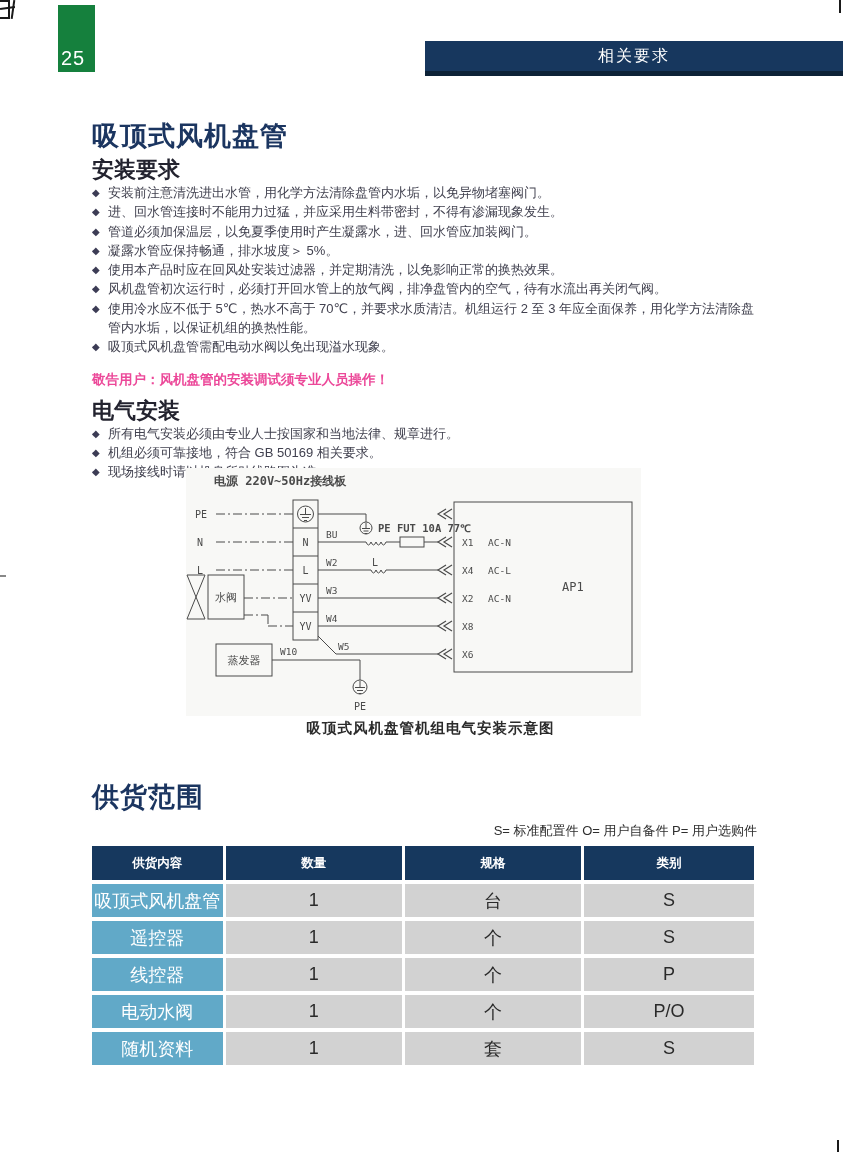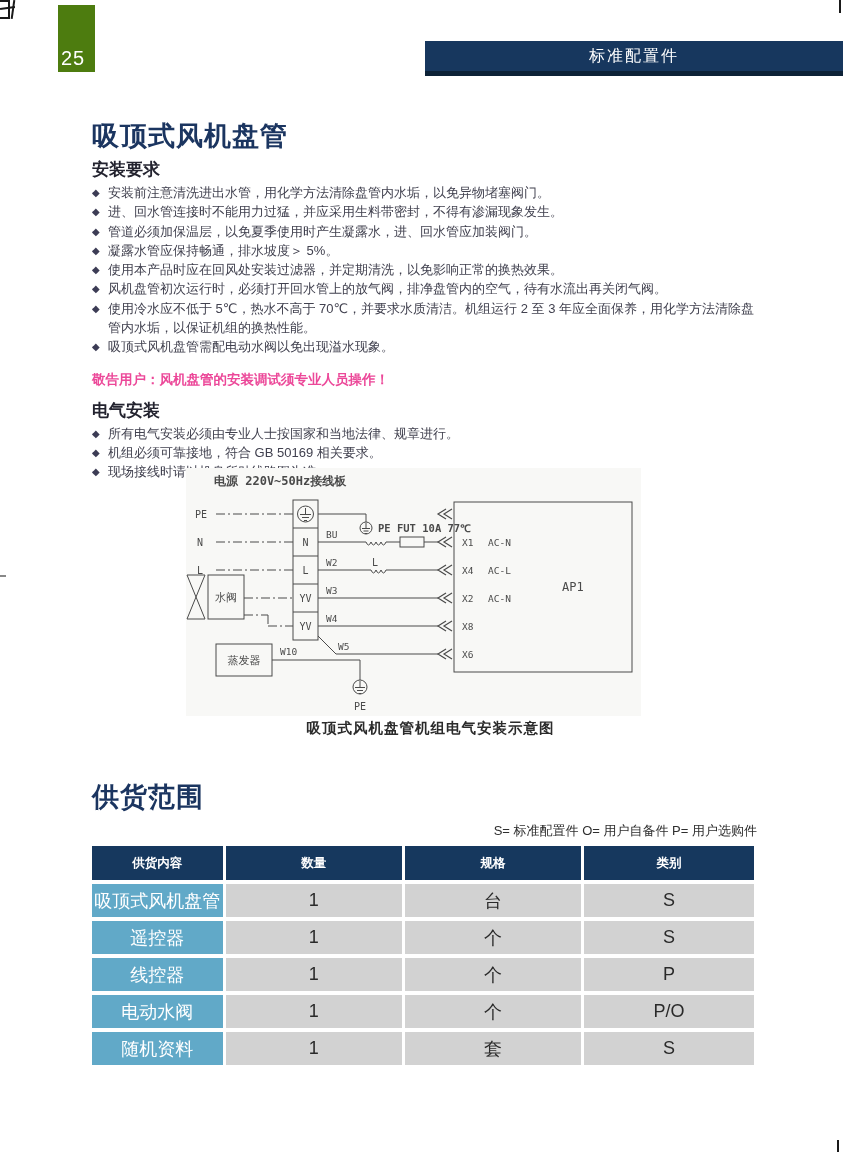--- a/index.html
+++ b/index.html
@@ -9,33 +9,33 @@
   
   .mark{position:absolute;background:#1a1a1a;}
   .crop-tl-h{left:0;top:7px;width:15px;height:2px;transform:rotate(-8deg);}
   .crop-tl-v{left:12px;top:0;width:2px;height:19px;transform:rotate(8deg);}
   .crop-tr{left:839px;top:0;width:2px;height:13px;}
   .edge-left{left:0;top:575px;width:6px;height:2px;background:#888;}
   .crop-bl{left:0;top:1131px;width:8px;height:15px;background:#fff;border:2px solid #1a1a1a;border-left:none;}
   .crop-br{left:837px;top:1140px;width:2px;height:12px;}
 
   
-  .page-tab{position:absolute;left:58px;top:5px;width:37px;height:67px;background:#4d7c0f;
+  .page-tab{position:absolute;left:58px;top:5px;width:37px;height:67px;background:#15803d;
             color:#fff;display:flex;align-items:flex-end;}
   .page-tab span{font-size:20px;padding:0 4px 2px 3px;letter-spacing:1px;}
 
   
   .header-bar{position:absolute;left:425px;top:41px;right:0;height:30px;background:#17375e;
               border-bottom:5px solid #0d2237;color:#fff;display:flex;align-items:center;justify-content:center;}
   .header-bar span{font-size:16px;letter-spacing:2px;}
 
   
   .content{position:absolute;left:92px;top:121px;width:668px;}
   h1{font-size:27px;line-height:30px;margin:0 0 9px 0;color:#1b3560;font-weight:bold;letter-spacing:1px;}
-  h2{font-size:17px;line-height:20px;margin:0 0 3px 0;color:#23232f;font-weight:bold;}
+  h2{font-size:22px;line-height:20px;margin:0 0 3px 0;color:#23232f;font-weight:bold;}
   ul.bullets{list-style:none;margin:0 0 6px 0;padding:0;}
   ul.bullets li{font-size:13px;line-height:19.3px;color:#41414f;padding-left:16px;position:relative;}
   ul.bullets li .diamond{position:absolute;left:0;top:0;font-size:10px;color:#3c3c55;}
   .warning{color:#ec4899;font-weight:bold;font-size:13.5px;margin:14px 0 12px 0;}
 
   
   .diagram{position:absolute;left:186px;top:468px;width:455px;height:248px;background:#f8f8f6;}
   .diagram svg{display:block;}
   .diagram text{font-family:"DejaVu Sans Mono","Liberation Mono",monospace;fill:#4a4a4a;}
   .caption{position:absolute;left:203px;top:719px;width:455px;text-align:center;
@@ -61,21 +61,21 @@
   <div class="mark crop-tr"></div>
   <div class="mark edge-left"></div>
   <div class="crop-bl"></div>
   <div class="mark crop-br"></div>
 
   <div class="page-tab">
     <span>25</span>
   </div>
 
   <div class="header-bar">
-    <span>标准配置件</span>
+    <span>相关要求</span>
   </div>
 
   <div class="content">
     <h1>吸顶式风机盘管</h1>
 
     <h2>安装要求</h2>
     <ul class="bullets">
       <li><span class="diamond">◆</span><span>安装前注意清洗进出水管，用化学方法清除盘管内水垢，以免异物堵塞阀门。</span></li>
       <li><span class="diamond">◆</span><span>进、回水管连接时不能用力过猛，并应采用生料带密封，不得有渗漏现象发生。</span></li>
       <li><span class="diamond">◆</span><span>管道必须加保温层，以免夏季使用时产生凝露水，进、回水管应加装阀门。</span></li>

